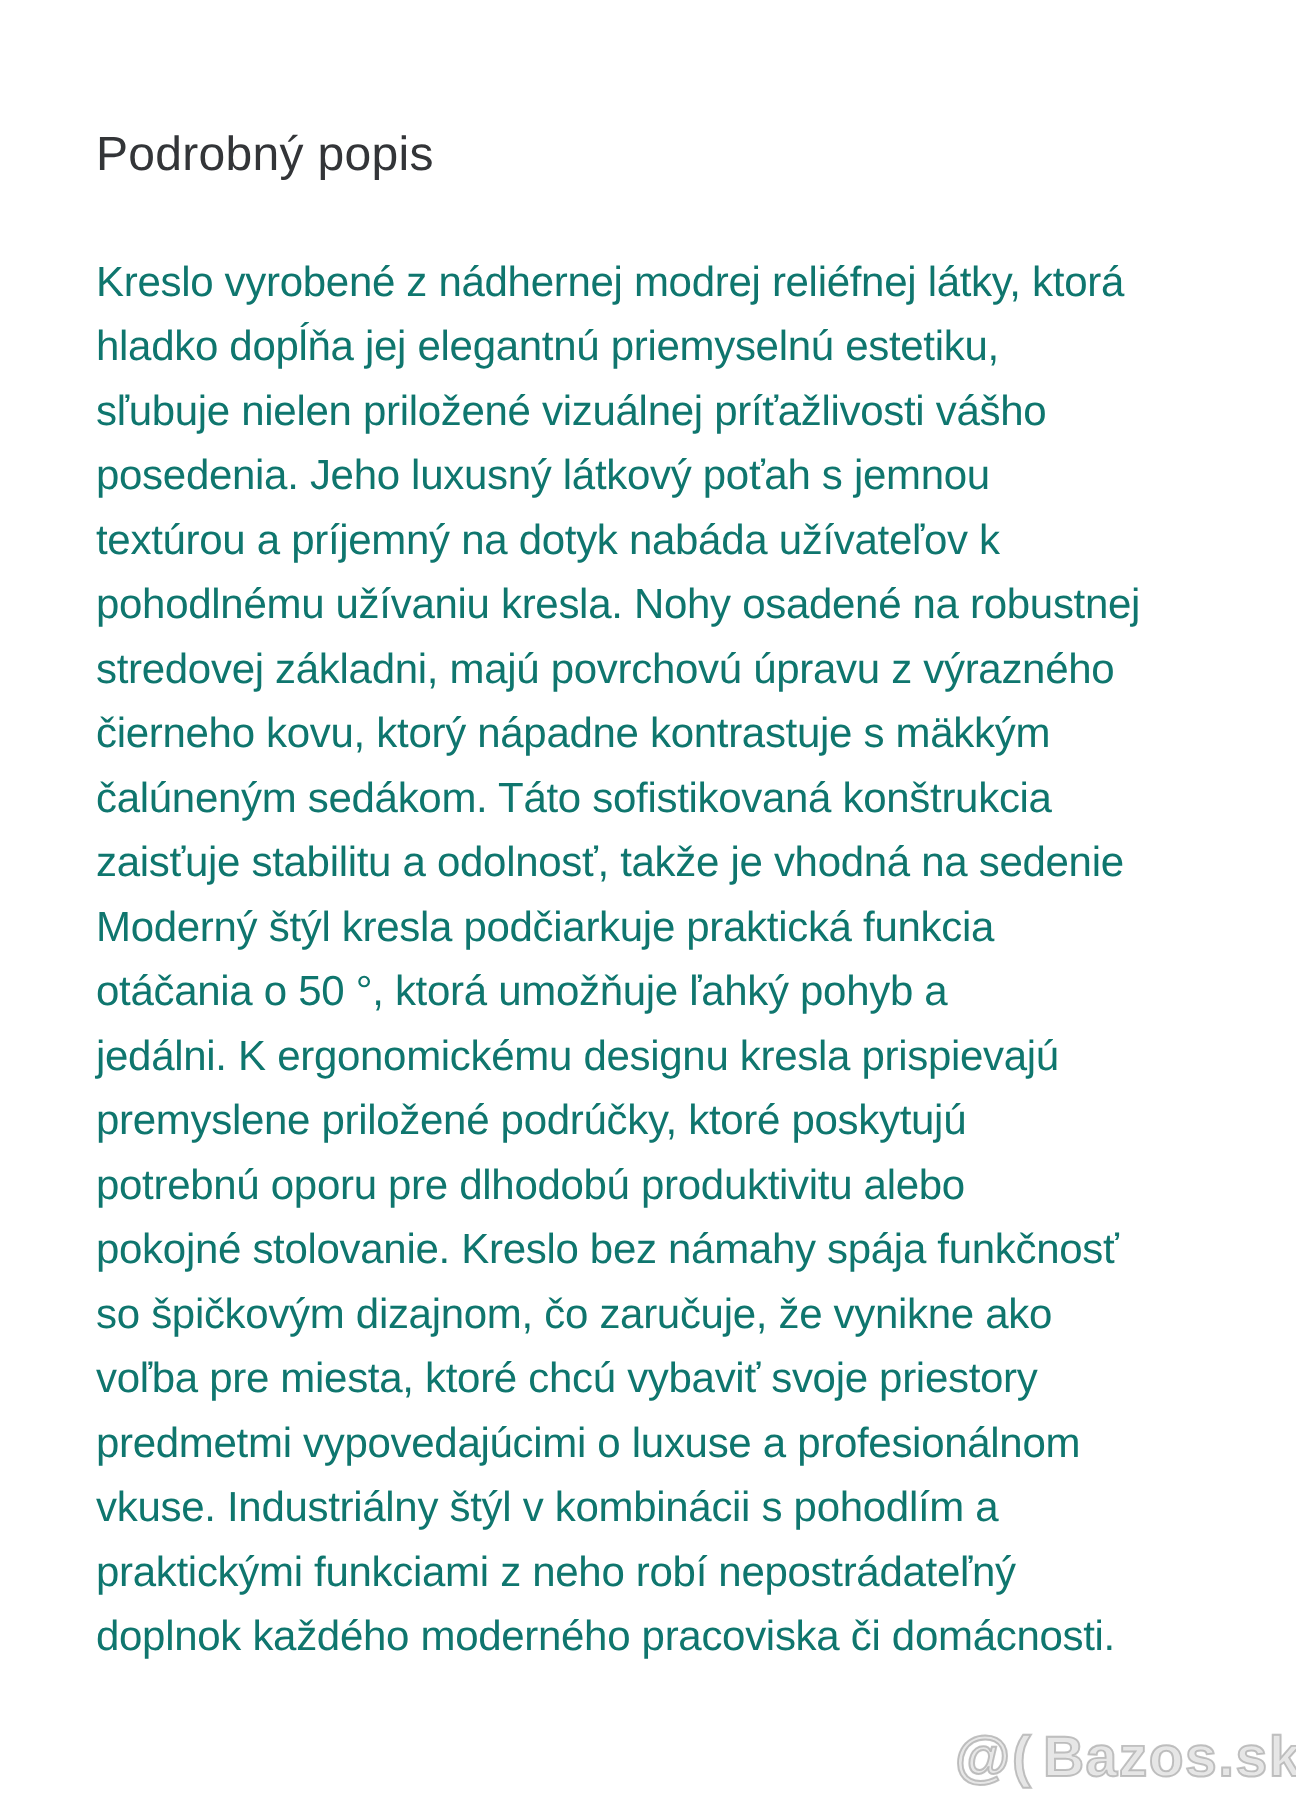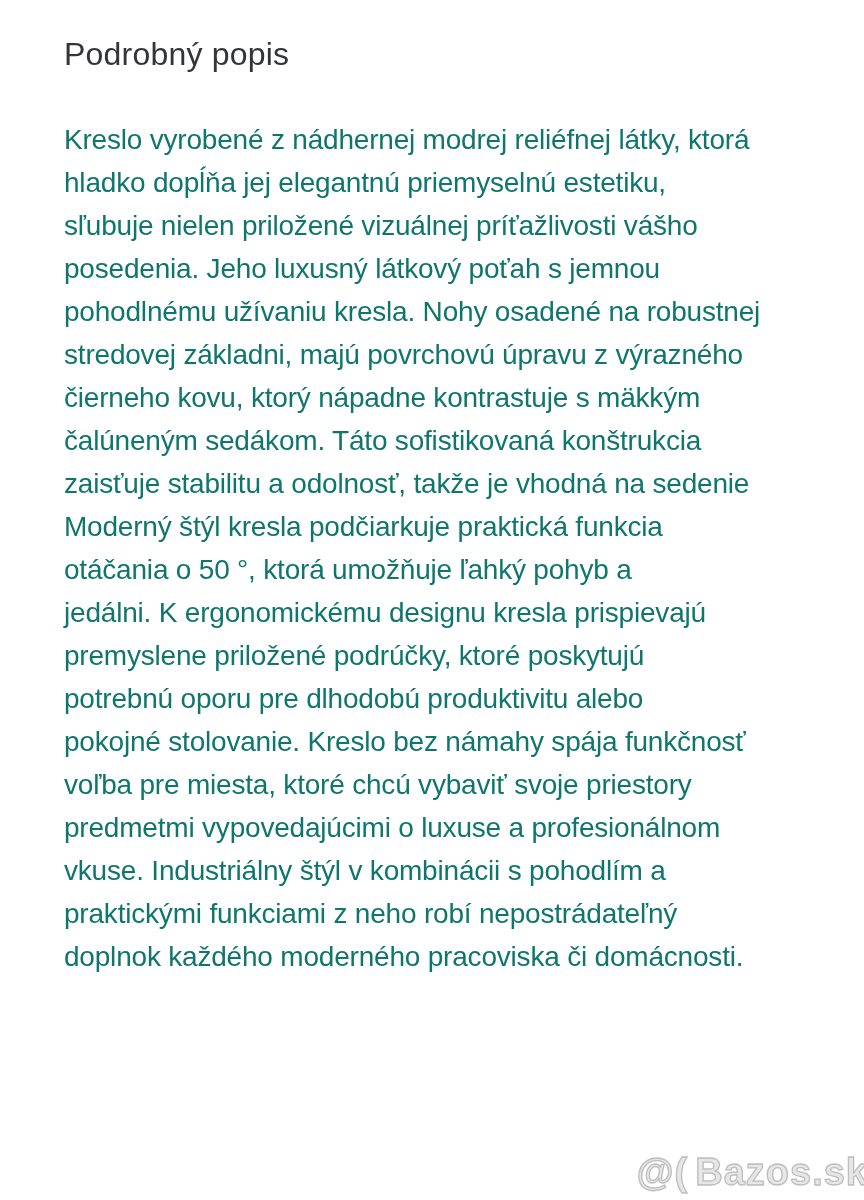--- a/index.html
+++ b/index.html
@@ -9,20 +9,21 @@
   }
   body {
     width: 864px;
     height: 1200px;
     position: relative;
     overflow: hidden;
     font-family: "Liberation Sans", sans-serif;
   }
   .content {
     padding: 34px 36px 0 64px;
+    margin-top: 48px;
   }
   .section-title {
     margin: 0;
     font-family: "Liberation Sans", sans-serif;
     font-size: 32px;
     line-height: 40px;
     font-weight: 400;
     color: #333538;
     letter-spacing: 0.2px;
   }
@@ -59,31 +60,33 @@
 <body>
 
 <main class="content">
   <h2 class="section-title">Podrobný popis</h2>
 
   <div class="description">
       <div class="line">Kreslo vyrobené z nádhernej modrej reliéfnej látky, ktorá</div>
       <div class="line">hladko dopĺňa jej elegantnú priemyselnú estetiku,</div>
       <div class="line">sľubuje nielen priložené vizuálnej príťažlivosti vášho</div>
       <div class="line">posedenia. Jeho luxusný látkový poťah s jemnou</div>
+      <div class="line">textúrou a príjemný na dotyk nabáda užívateľov k</div>
       <div class="line">pohodlnému užívaniu kresla. Nohy osadené na robustnej</div>
       <div class="line">stredovej základni, majú povrchovú úpravu z výrazného</div>
       <div class="line">čierneho kovu, ktorý nápadne kontrastuje s mäkkým</div>
       <div class="line">čalúneným sedákom. Táto sofistikovaná konštrukcia</div>
       <div class="line">zaisťuje stabilitu a odolnosť, takže je vhodná na sedenie</div>
       <div class="line">Moderný štýl kresla podčiarkuje praktická funkcia</div>
       <div class="line">otáčania o 50 °, ktorá umožňuje ľahký pohyb a</div>
       <div class="line">jedálni. K ergonomickému designu kresla prispievajú</div>
       <div class="line">premyslene priložené podrúčky, ktoré poskytujú</div>
       <div class="line">potrebnú oporu pre dlhodobú produktivitu alebo</div>
       <div class="line">pokojné stolovanie. Kreslo bez námahy spája funkčnosť</div>
+      <div class="line">so špičkovým dizajnom, čo zaručuje, že vynikne ako</div>
       <div class="line">voľba pre miesta, ktoré chcú vybaviť svoje priestory</div>
       <div class="line">predmetmi vypovedajúcimi o luxuse a profesionálnom</div>
       <div class="line">vkuse. Industriálny štýl v kombinácii s pohodlím a</div>
       <div class="line">praktickými funkciami z neho robí nepostrádateľný</div>
       <div class="line">doplnok každého moderného pracoviska či domácnosti.</div>
     </div>
 </main>
 
 <div class="watermark">
   <span class="mark">@(</span><span>Bazos.sk</span>

